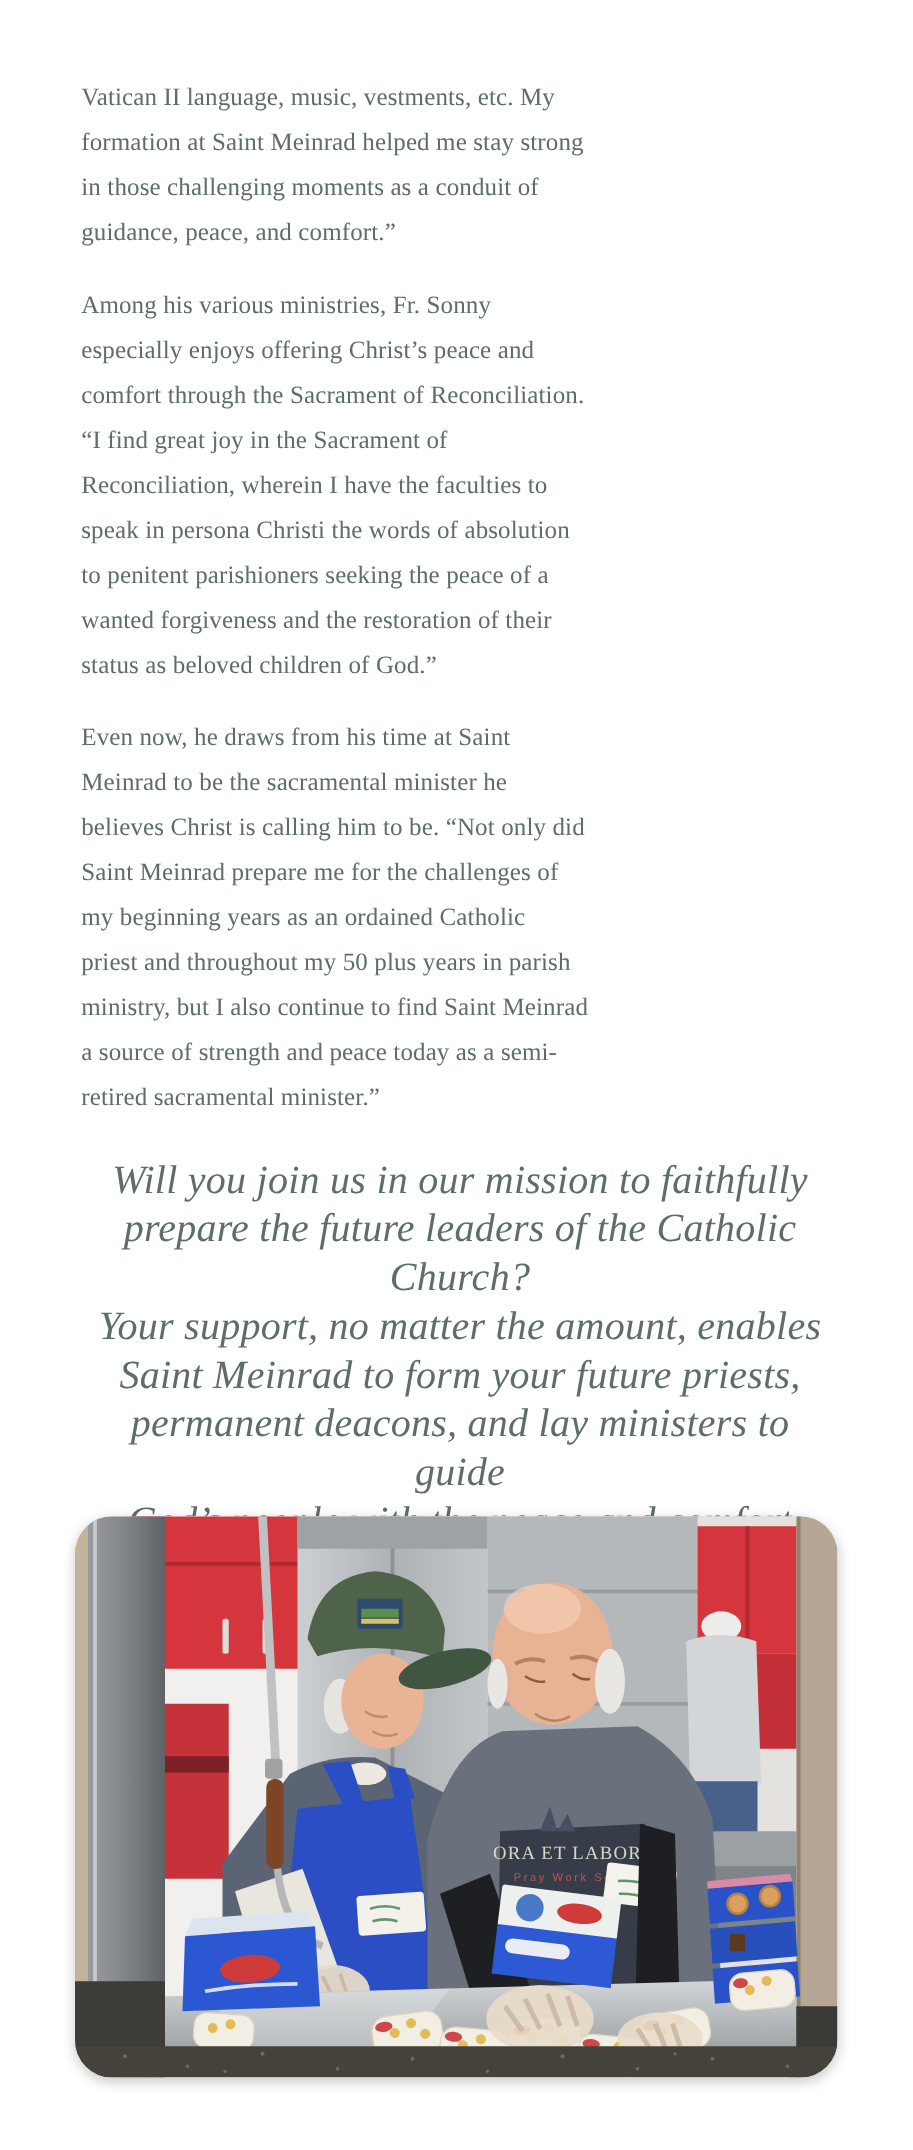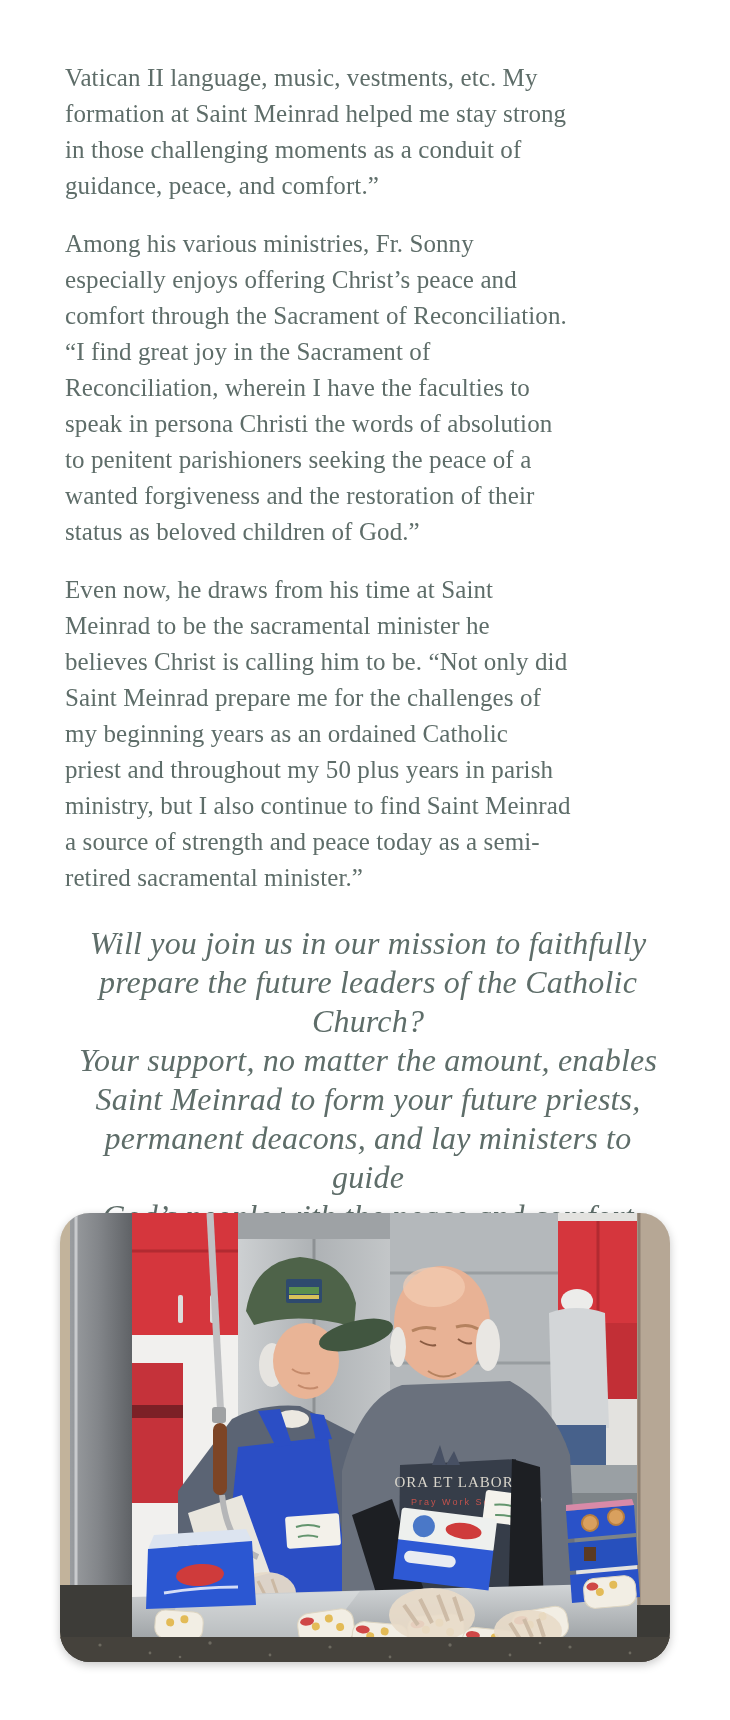--- a/index.html
+++ b/index.html
@@ -7,21 +7,21 @@
     width:730px;height:1720px;position:relative;overflow:hidden;
     background:#ffffff;
     font-family:"Liberation Serif","DejaVu Serif",serif;
   }
   .article{
     position:absolute;left:65px;top:60px;width:628px;
     color:#5e6d69;
   }
   .article p{
     margin:0 0 22px 0;
-    font-size:25px;line-height:36px;
+    font-size:20px;line-height:36px;
     white-space:pre-line;
     letter-spacing:0.1px;
   }
   p.invitation{
     margin-top:28px;
     width:606px;
     text-align:center;
     font-style:italic;
     font-size:32px;line-height:39px;
     letter-spacing:0.2px;

